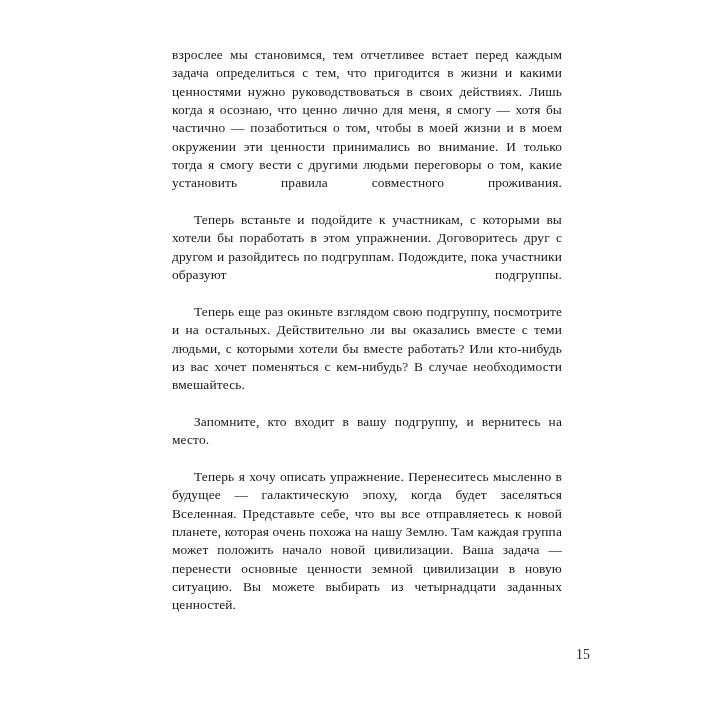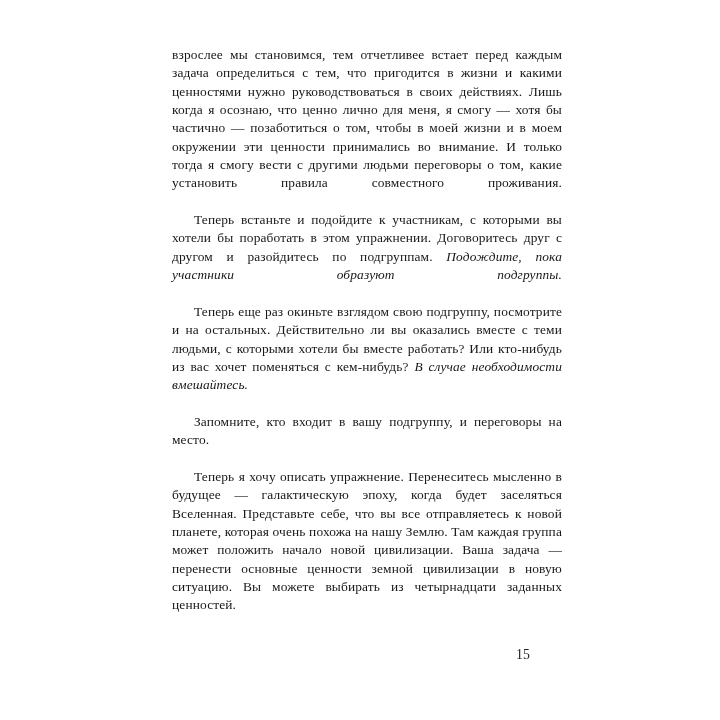--- a/index.html
+++ b/index.html
@@ -51,26 +51,25 @@
   }
 
   
   .para:after {
     content: "";
     display: inline-block;
     width: 100%;
   }
 
   .it {
-    font-style: italic;
   }
 
   .page-number {
     position: absolute;
-    left: 516px;
+    left: 576px;
     top: 648px;
     font-size: 13.8px;
     line-height: 1;
     color: #232323;
     font-family: "Liberation Serif", "DejaVu Serif", serif;
   }
 
   
   .paper-tint {
     position: absolute;
@@ -88,21 +87,21 @@
 
   <div class="text-column">
 
     <p class="para continued">взрослее мы становимся, тем отчетливее встает перед каждым задача определиться с тем, что пригодится в жизни и какими ценностями нужно руководствоваться в своих действиях. Лишь когда я осознаю, что ценно лично для меня, я смогу — хотя бы частично — позаботиться о том, чтобы в моей жизни и в моем окружении эти ценности принимались во внимание. И только тогда я смогу вести с другими людьми переговоры о том, какие установить правила совместного проживания.</p>
 
 
     <p class="para"><span>Теперь встаньте и подойдите к участникам, с которыми вы хотели бы поработать в этом упражнении. Договоритесь друг с другом и разойдитесь по подгруппам. </span><span class="it">Подождите, пока участники образуют подгруппы.</span><span></span></p>
 
     <p class="para"><span>Теперь еще раз окиньте взглядом свою подгруппу, посмотрите и на остальных. Действительно ли вы оказались вместе с теми людьми, с которыми хотели бы вместе работать? Или кто-нибудь из вас хочет поменяться с кем-нибудь? </span><span class="it">В случае необходимости вмешайтесь.</span><span></span></p>
 
-    <p class="para">Запомните, кто входит в вашу подгруппу, и переговоры на место.</p>
+    <p class="para">Запомните, кто входит в вашу подгруппу, и вернитесь на место.</p>
 
     <p class="para">Теперь я хочу описать упражнение. Перенеситесь мысленно в будущее — галактическую эпоху, когда будет заселяться Вселенная. Представьте себе, что вы все отправляетесь к новой планете, которая очень похожа на нашу Землю. Там каждая группа может положить начало новой цивилизации. Ваша задача — перенести основные ценности земной цивилизации в новую ситуацию. Вы можете выбирать из четырнадцати заданных ценностей.</p>
 
   </div>
 
   <div class="page-number">15</div>
 
 </div>
 
 </body></html>

